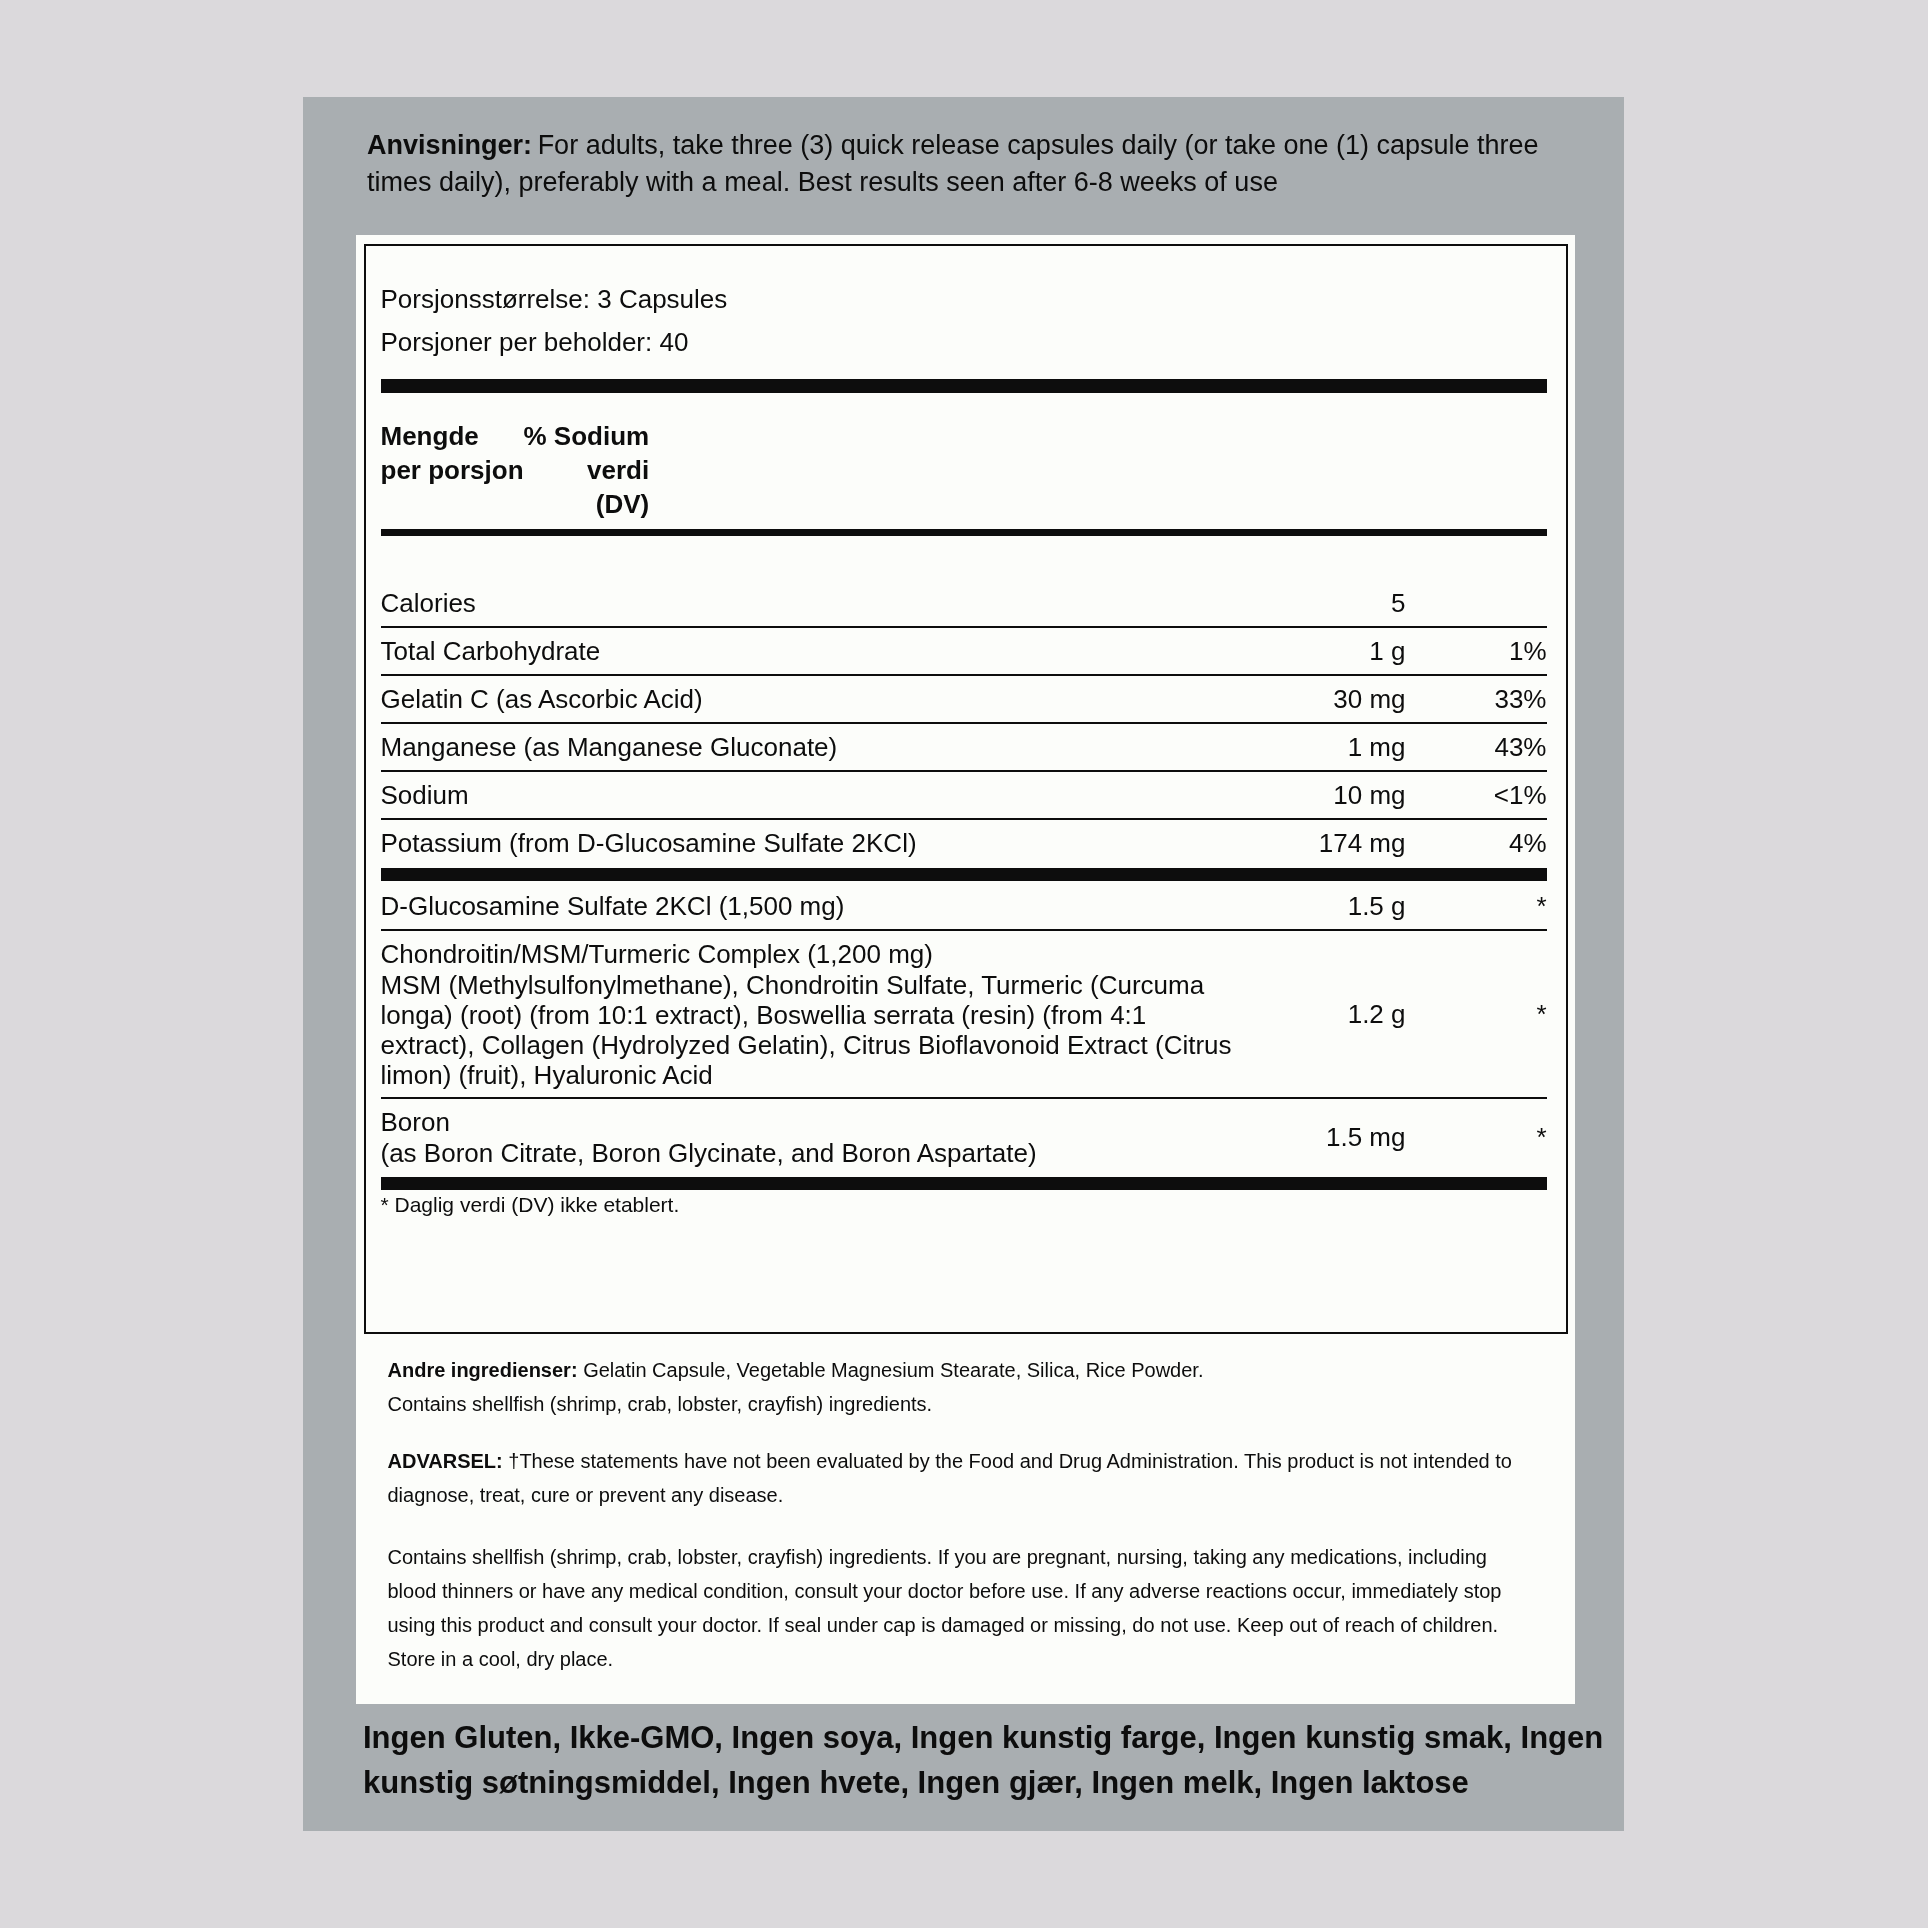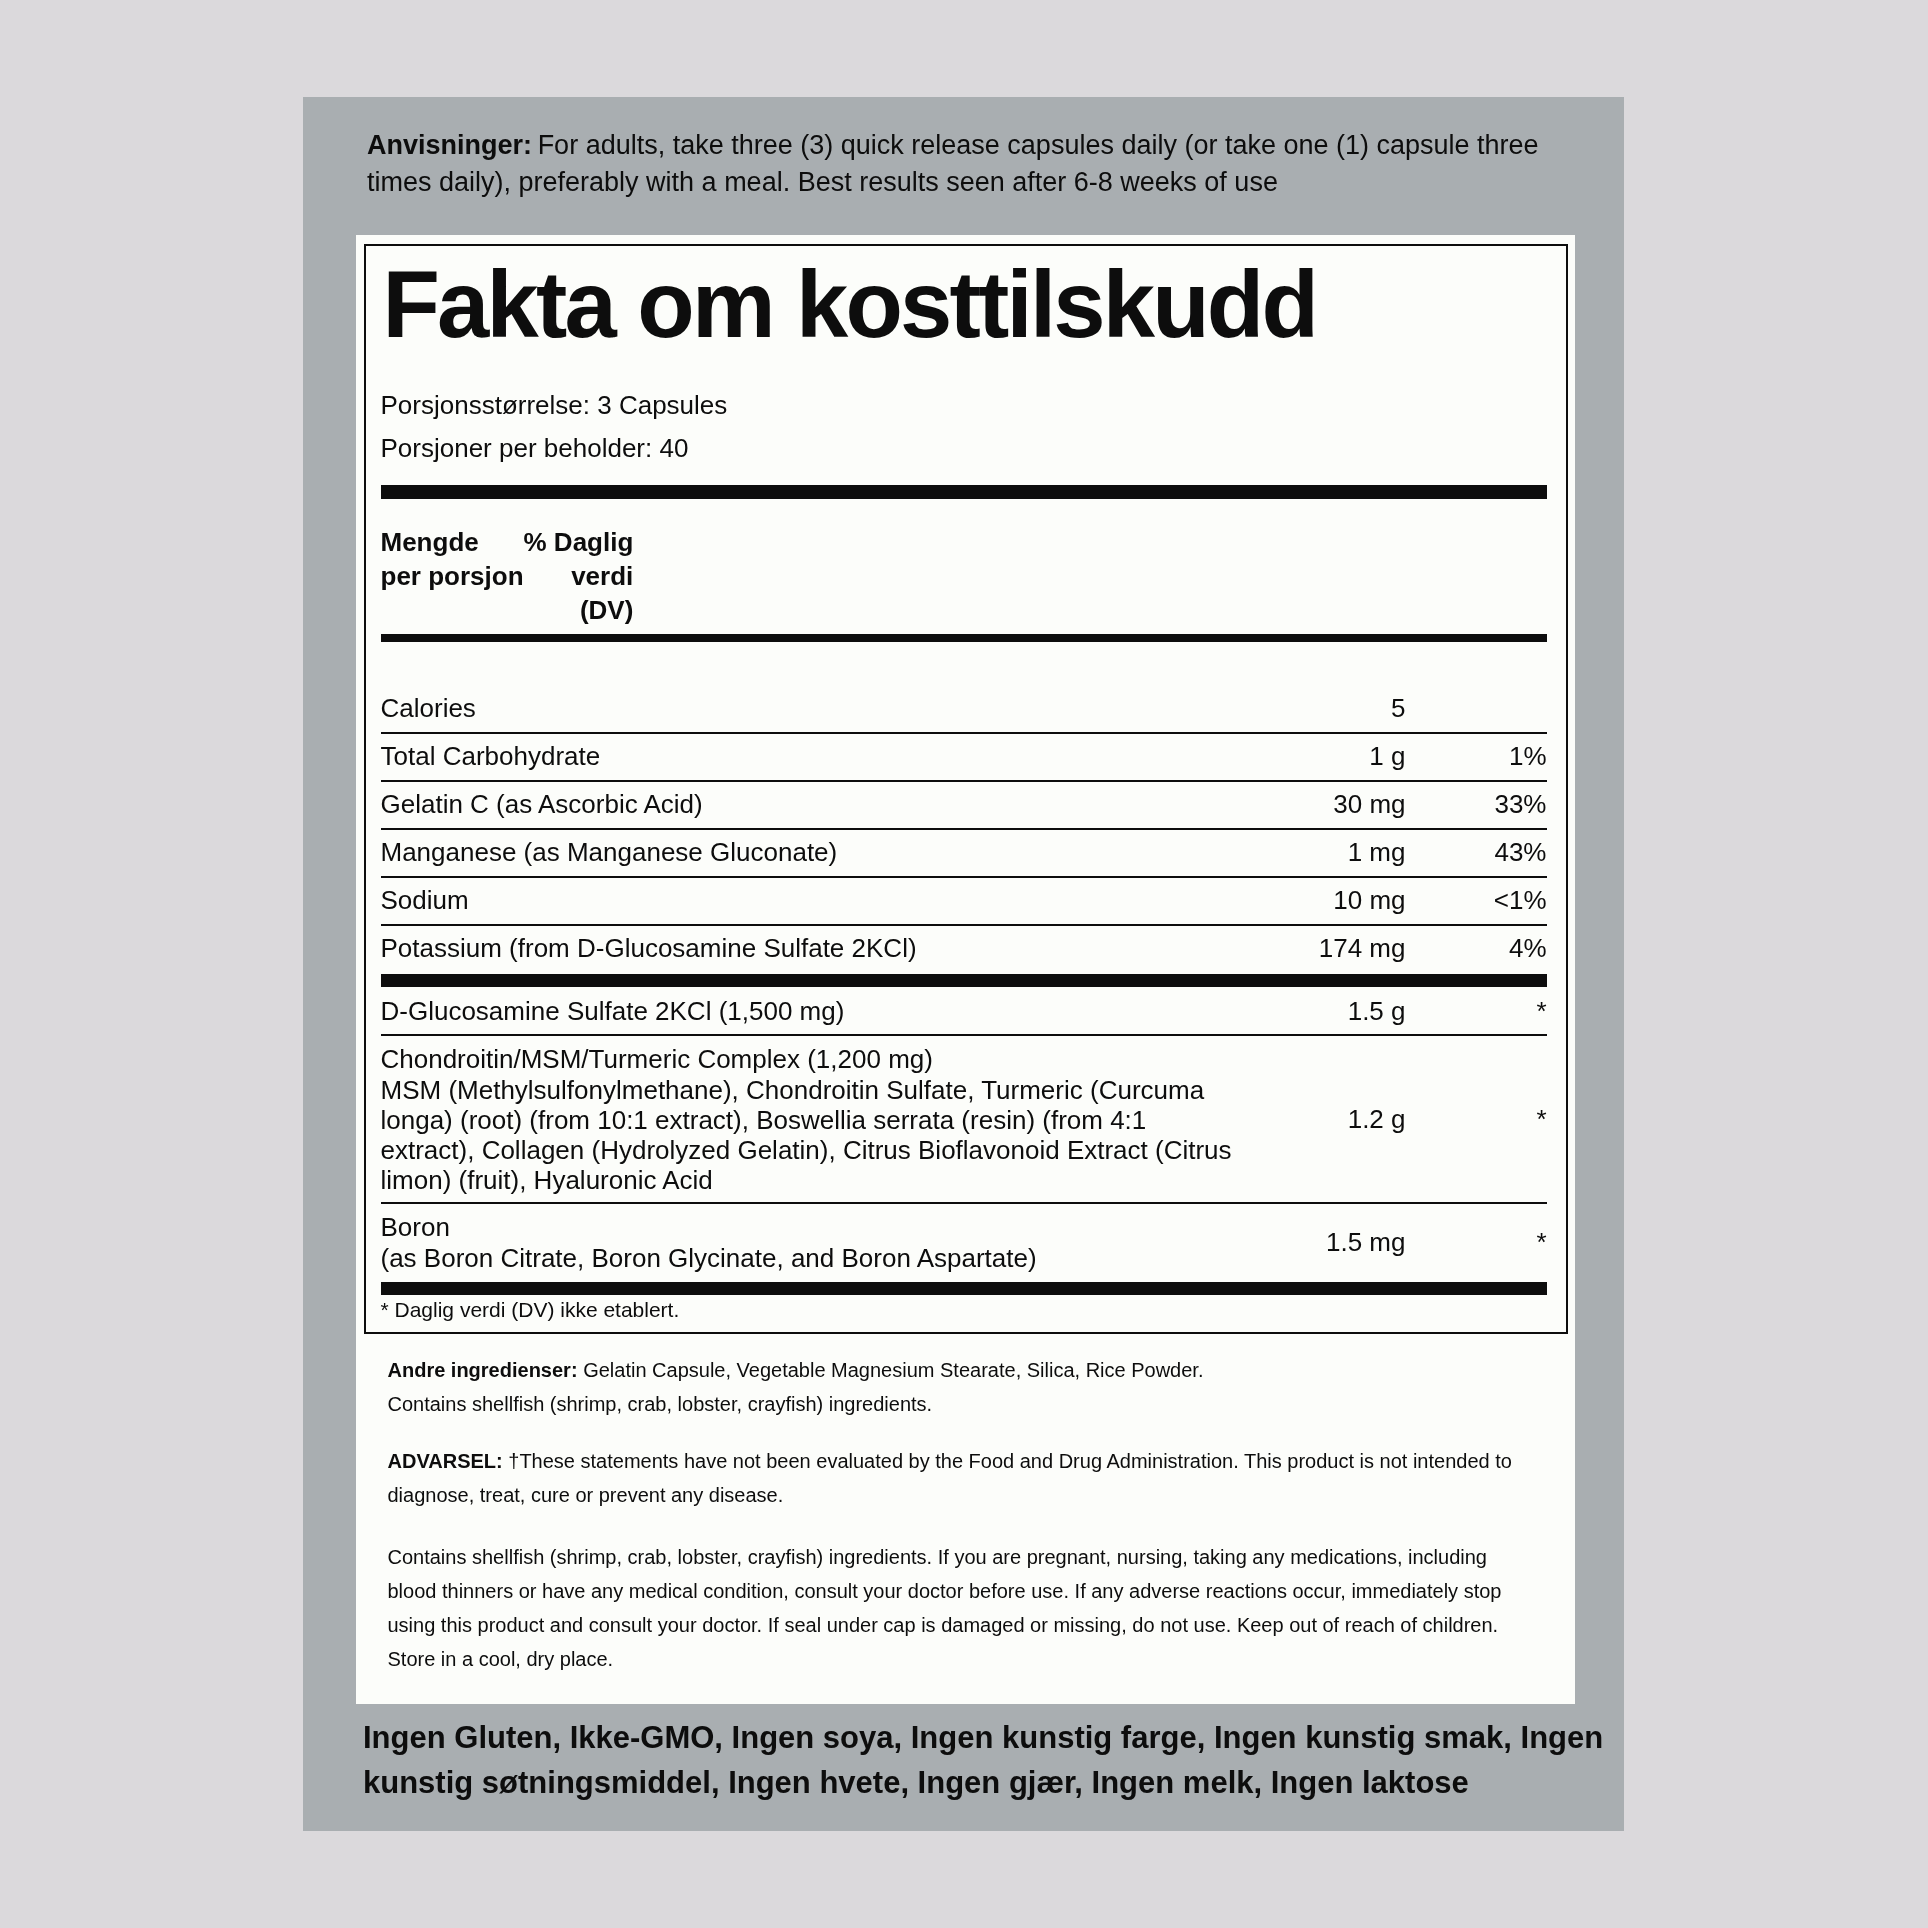--- a/index.html
+++ b/index.html
@@ -81,34 +81,33 @@
 </head>
 <body>
 
 <div class="label-bg">
 
   <p class="directions"><b>Anvisninger:</b><span>For adults, take three (3) quick release capsules daily (or take one (1) capsule three times daily), preferably with a meal. Best results seen after 6-8 weeks of use</span></p>
 
   <div class="panel">
 
     <div class="facts-box">
-      <h1 class="facts-title">Fakta om kosttilskudd</h1>
 
       <div class="serving first">Porsjonsstørrelse: 3 Capsules</div>
       <div class="serving">Porsjoner per beholder: 40</div>
 
       <div class="bar bar-thick bar-serving"></div>
 
       <div class="col-header">
         <div class="col-header-left">
           <div>Mengde</div>
           <div>per porsjon</div>
         </div>
         <div class="col-header-right">
-          <div>% Daglig</div>
+          <div>% Sodium</div>
           <div>verdi</div>
           <div>(DV)</div>
         </div>
       </div>
 
       <div class="bar bar-med"></div>
 
       <div class="rows">
           <div class="facts-row">
             <div class="cell name">

